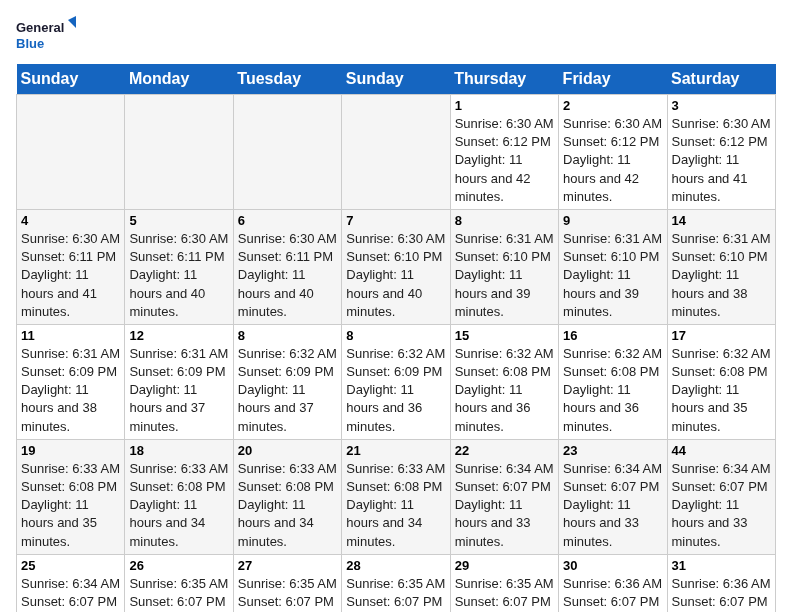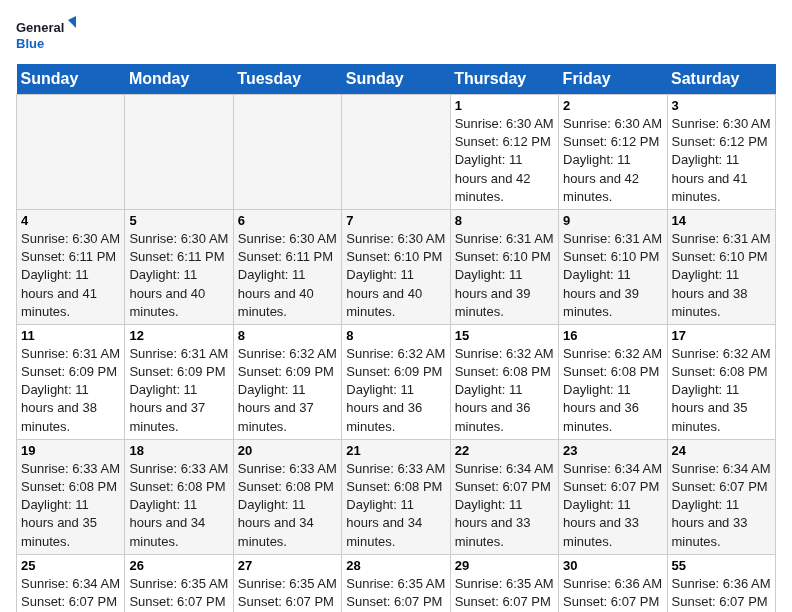--- a/index.html
+++ b/index.html
@@ -194,21 +194,21 @@
         </td>
         <td>
           <span class="day-num">22</span>
           <div class="day-info">Sunrise: 6:34 AM<br>Sunset: 6:07 PM<br>Daylight: 11 hours and 33 minutes.</div>
         </td>
         <td>
           <span class="day-num">23</span>
           <div class="day-info">Sunrise: 6:34 AM<br>Sunset: 6:07 PM<br>Daylight: 11 hours and 33 minutes.</div>
         </td>
         <td>
-          <span class="day-num">24</span>
+          <span class="day-num">44</span>
           <div class="day-info">Sunrise: 6:34 AM<br>Sunset: 6:07 PM<br>Daylight: 11 hours and 33 minutes.</div>
         </td>
       </tr>
       <tr>
         <td>
           <span class="day-num">25</span>
           <div class="day-info">Sunrise: 6:34 AM<br>Sunset: 6:07 PM<br>Daylight: 11 hours and 32 minutes.</div>
         </td>
         <td>
           <span class="day-num">26</span>
@@ -224,18 +224,18 @@
         </td>
         <td>
           <span class="day-num">29</span>
           <div class="day-info">Sunrise: 6:35 AM<br>Sunset: 6:07 PM<br>Daylight: 11 hours and 31 minutes.</div>
         </td>
         <td>
           <span class="day-num">30</span>
           <div class="day-info">Sunrise: 6:36 AM<br>Sunset: 6:07 PM<br>Daylight: 11 hours and 31 minutes.</div>
         </td>
         <td>
-          <span class="day-num">55</span>
+          <span class="day-num">31</span>
           <div class="day-info">Sunrise: 6:36 AM<br>Sunset: 6:07 PM<br>Daylight: 11 hours and 31 minutes.</div>
         </td>
       </tr>
     </tbody>
 </table>
 
 </body></html>

